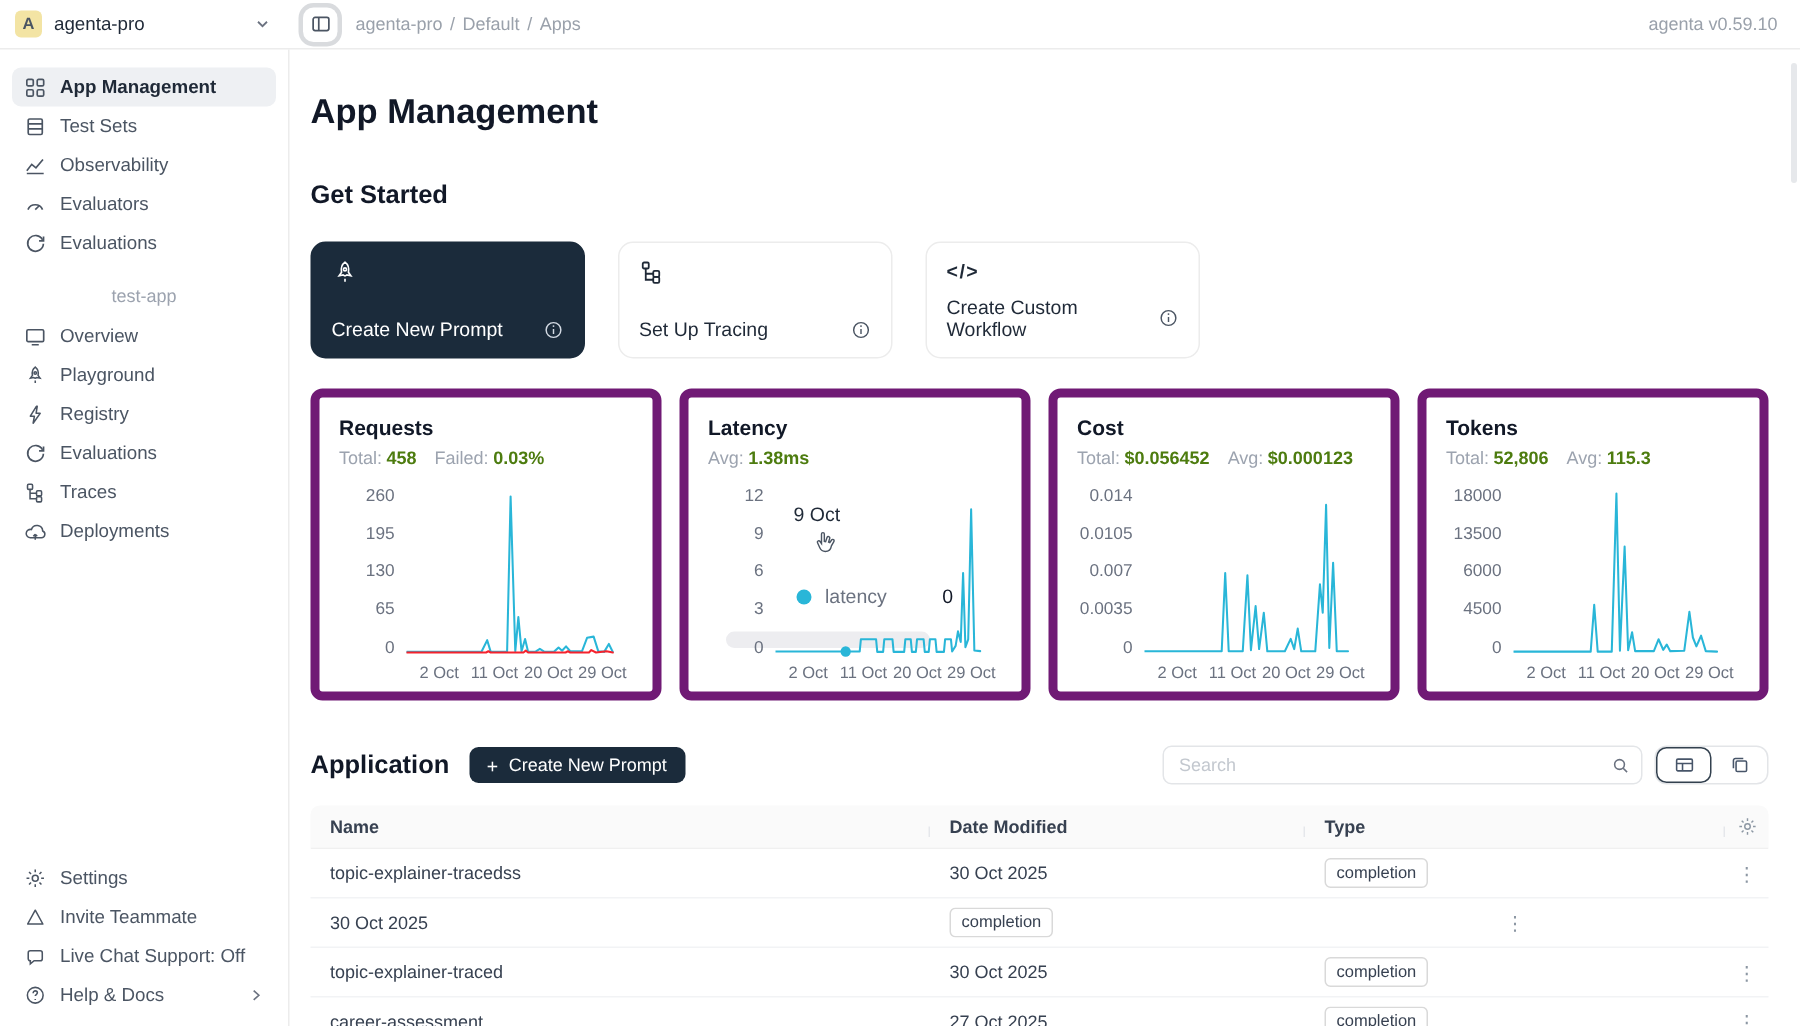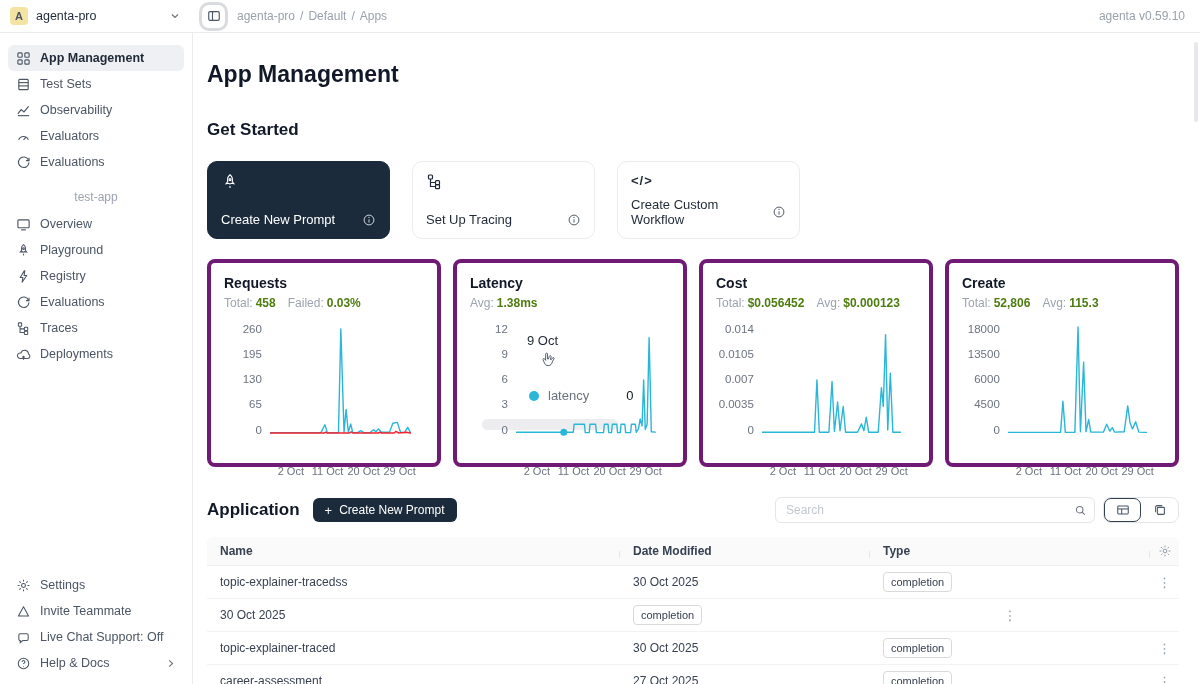--- a/index.html
+++ b/index.html
@@ -49,32 +49,32 @@
   .gs-card.dark { background:#1b2b3b; border-color:#1b2b3b; color:#fff; }
   .gs-bottom { display:flex; justify-content:space-between; align-items:center; font-size:13px; font-weight:500; }
   .gs-icon { width:18px; height:18px; color:#1f2937; }
   .gs-card.dark .gs-icon { color:#fff; }
   .code-glyph { font-weight:700; font-size:13px; letter-spacing:1px; color:#1f2937; }
   .info-ic { width:14px; height:14px; color:#4b5563; flex:none; }
   .gs-card.dark .info-ic { color:#d3dae3; }
 
   
   .charts-row { display:flex; gap:12px; margin-bottom:30px; }
-  .chart-card { width:234px; height:208px; border:4px solid #701a75; border-radius:8px; background:#fff;
+  .chart-card { width:234px; height:208px; border:6px solid #701a75; border-radius:8px; background:#fff;
                 padding:12px 8px 8px 13px; position:relative; }
   .chart-title { font-size:14px; font-weight:700; color:#111827; }
   .chart-stats { font-size:12px; color:#9ca3af; margin-top:5px; display:flex; gap:12px; }
   .chart-stats b { color:#4d7c0f; font-weight:700; margin-left:3px; }
   .chart-body { display:flex; margin-top:14px; position:relative; z-index:1; }
   .y-axis { width:46px; height:112px; display:flex; flex-direction:column; justify-content:space-between;
             align-items:flex-end; padding-right:8px; color:#6b7280; font-size:11.5px; line-height:1; }
   .plot { width:160px; height:112px; position:relative; }
   .plot svg { width:100%; height:100%; }
   .x-axis { position:relative; height:16px; margin:2px 0 0 46px; width:160px; font-size:11px; color:#6b7280; }
-  .x-tick { position:absolute; top:3px; transform:translateX(-50%); white-space:nowrap;margin-top:24px; }
+  .x-tick { position:absolute; top:3px; transform:translateX(-50%); white-space:nowrap; }
 
   
   .hover-band { position:absolute; left:25px; top:156px; width:136px; height:11px; border-radius:6px;
                 background:#ededf0; z-index:0; }
   .tt-date { position:absolute; left:70px; top:70px; font-size:13px; font-weight:500; color:#1f2937;
              background:#fff; z-index:3; }
   .tt-hand { position:absolute; left:83px; top:88px; z-index:3; }
   .tt-row { position:absolute; left:70px; top:124px; display:flex; align-items:center; z-index:3;
             background:#fff; padding:1px 2px; }
   .tt-dot { width:10px; height:10px; border-radius:50%; background:#29b6d8; margin-right:9px; }
@@ -408,21 +408,21 @@
         </div>
         <div class="x-axis">
           <span class="x-tick" style="left:13%">2 Oct</span>
           <span class="x-tick" style="left:36%">11 Oct</span>
           <span class="x-tick" style="left:58.5%">20 Oct</span>
           <span class="x-tick" style="left:81%">29 Oct</span>
         </div>
       </div>
 
       <div class="chart-card">
-        <div class="chart-title">Create</div>
+        <div class="chart-title">Tokens</div>
         <div class="chart-stats">
           <span><span>Total:</span><b>52,806</b></span>
           <span><span>Avg:</span><b>115.3</b></span>
         </div>
         <div class="chart-body">
           <div class="y-axis">
             <span>18000</span>
               <span>13500</span>
               <span>6000</span>
               <span>4500</span>

